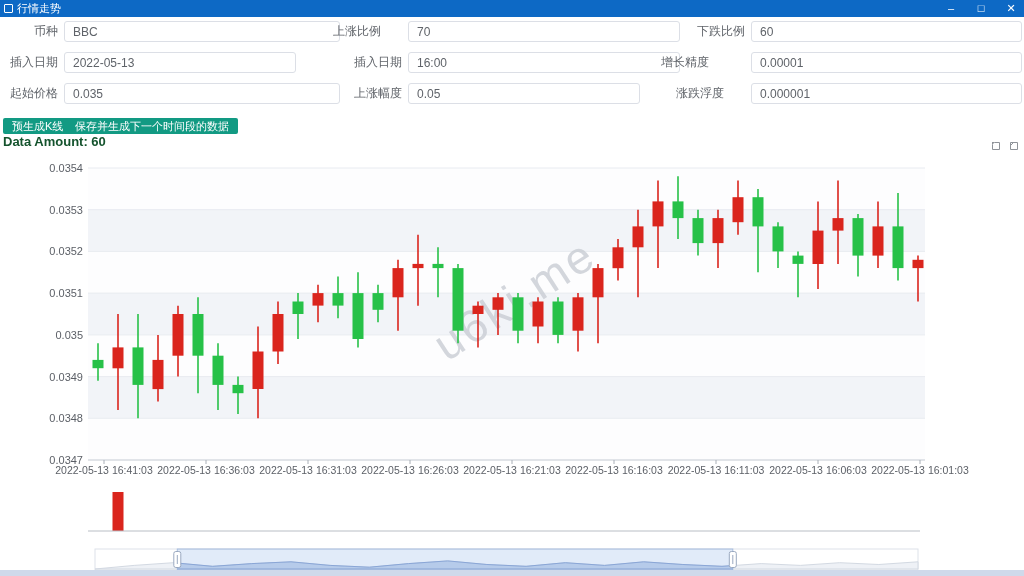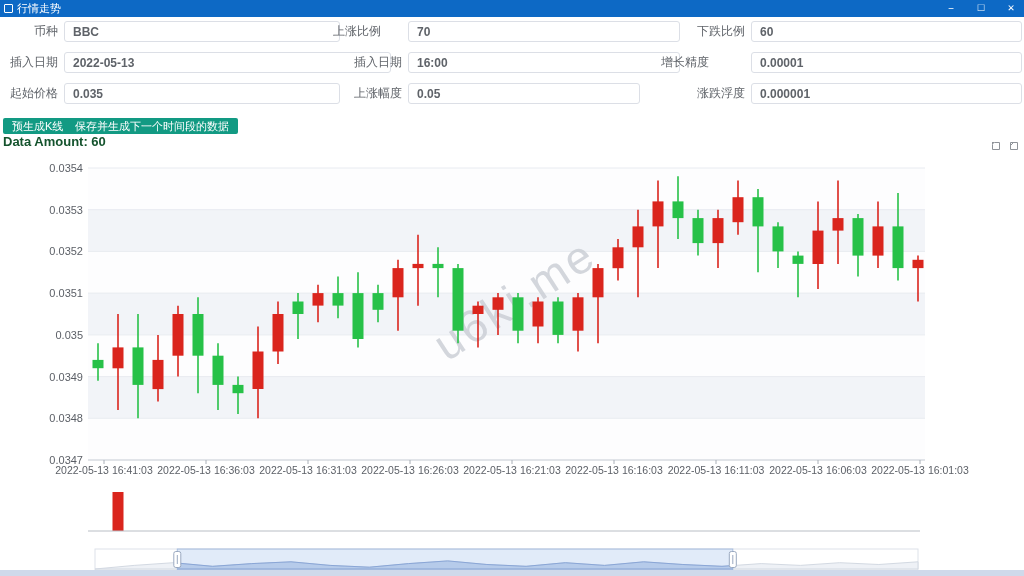--- a/index.html
+++ b/index.html
@@ -1,30 +1,30 @@
 <!DOCTYPE html>
 <html><head>
 <meta charset="utf-8">
 <style>
   html,body{margin:0;padding:0;}
   body{width:1024px;height:576px;position:relative;background:#fff;overflow:hidden;
        font-family:"Liberation Sans",sans-serif;}
   .abs{position:absolute;}
   
   #titlebar{left:0;top:0;width:1024px;height:17px;background:#0d69c5;color:#fff;
-            display:flex;align-items:center;font-size:11px;font-family:Liberation Mono, monospace;}
+            display:flex;align-items:center;font-size:11px;}
   #app-icon{width:9px;height:9px;border:1px solid #fff;margin:0 4px 0 4px;display:inline-block;
             box-sizing:border-box;border-radius:1px;}
   #win-controls{position:absolute;right:6px;top:0;height:17px;display:flex;gap:16px;align-items:center;}
   .win-btn{color:#fff;font-size:11px;line-height:17px;width:14px;text-align:center;cursor:default;}
   
   .f-label{position:absolute;font-size:12px;color:#5f6369;text-align:right;line-height:21px;}
   .f-input{position:absolute;box-sizing:border-box;height:21px;border:1px solid #dcdfe6;border-radius:3px;
            font-size:12px;color:#5f6369;padding:0 8px;background:#fff;outline:none;
-           font-family:"Liberation Sans",sans-serif;font-weight:bold;}
+           font-family:"Liberation Sans",sans-serif;}
   .btn{position:absolute;top:118px;height:16px;background:#129a83;color:#fff;border:none;border-radius:2px;
        font-size:11px;line-height:16px;padding:0 9px;font-family:"Liberation Sans",sans-serif;}
   #data-amount{left:3px;top:134px;font-size:13px;font-weight:bold;color:#14532d;}
   
   #chart-svg{left:0;top:155px;}
   svg text{font-family:"Liberation Sans",sans-serif;}
   .toolbox{top:138px;width:12px;height:12px;}
   
   #dz-svg{left:0;top:546px;}
   #bottom-strip{left:0;top:570px;width:1024px;height:6px;background:#cfd9ea;}
@@ -43,30 +43,30 @@
 </div>
 
 <div id="form-fields">
     <div class="f-label" style="left: -32px; top: 21px; width: 90px;">币种</div>
     <input class="f-input" readonly="" value="BBC" style="left: 64px; top: 21px; width: 276px;">
     <div class="f-label" style="left: 312px; top: 21px; width: 90px; text-align: center;">上涨比例</div>
     <input class="f-input" readonly="" value="70" style="left: 408px; top: 21px; width: 272px;">
     <div class="f-label" style="left: 655px; top: 21px; width: 90px;">下跌比例</div>
     <input class="f-input" readonly="" value="60" style="left: 751px; top: 21px; width: 271px;">
     <div class="f-label" style="left: -32px; top: 52px; width: 90px;">插入日期</div>
-    <input class="f-input" readonly="" value="2022-05-13" style="left: 64px; top: 52px; width: 327px;">
+    <input class="f-input" readonly="" value="2022-05-13" style="left: 64px; top: 52px; width: 232px;">
     <div class="f-label" style="left: 312px; top: 52px; width: 90px;">插入日期</div>
     <input class="f-input" readonly="" value="16:00" style="left: 408px; top: 52px; width: 272px;">
     <div class="f-label" style="left: 619px; top: 52px; width: 90px;">增长精度</div>
     <input class="f-input" readonly="" value="0.00001" style="left: 751px; top: 52px; width: 271px;">
     <div class="f-label" style="left: -32px; top: 83px; width: 90px;">起始价格</div>
     <input class="f-input" readonly="" value="0.035" style="left: 64px; top: 83px; width: 276px;">
     <div class="f-label" style="left: 312px; top: 83px; width: 90px;">上涨幅度</div>
     <input class="f-input" readonly="" value="0.05" style="left: 408px; top: 83px; width: 232px;">
-    <div class="f-label" style="left: 655px; top: 83px; width: 90px;">涨跌浮度</div>
+    <div class="f-label" style="left: 655px; top: 83px; width: 90px; text-align: center;">涨跌浮度</div>
     <input class="f-input" readonly="" value="0.000001" style="left: 751px; top: 83px; width: 271px;">
   </div>
 
 <button class="btn" style="left:3px;">预生成K线</button>
 <button class="btn" style="left:66px;">保存并生成下一个时间段的数据</button>
 
 <div id="data-amount" class="abs">Data Amount: 60</div>
 
 <div class="abs toolbox" style="left:990px;">
   <svg width="12" height="12">

